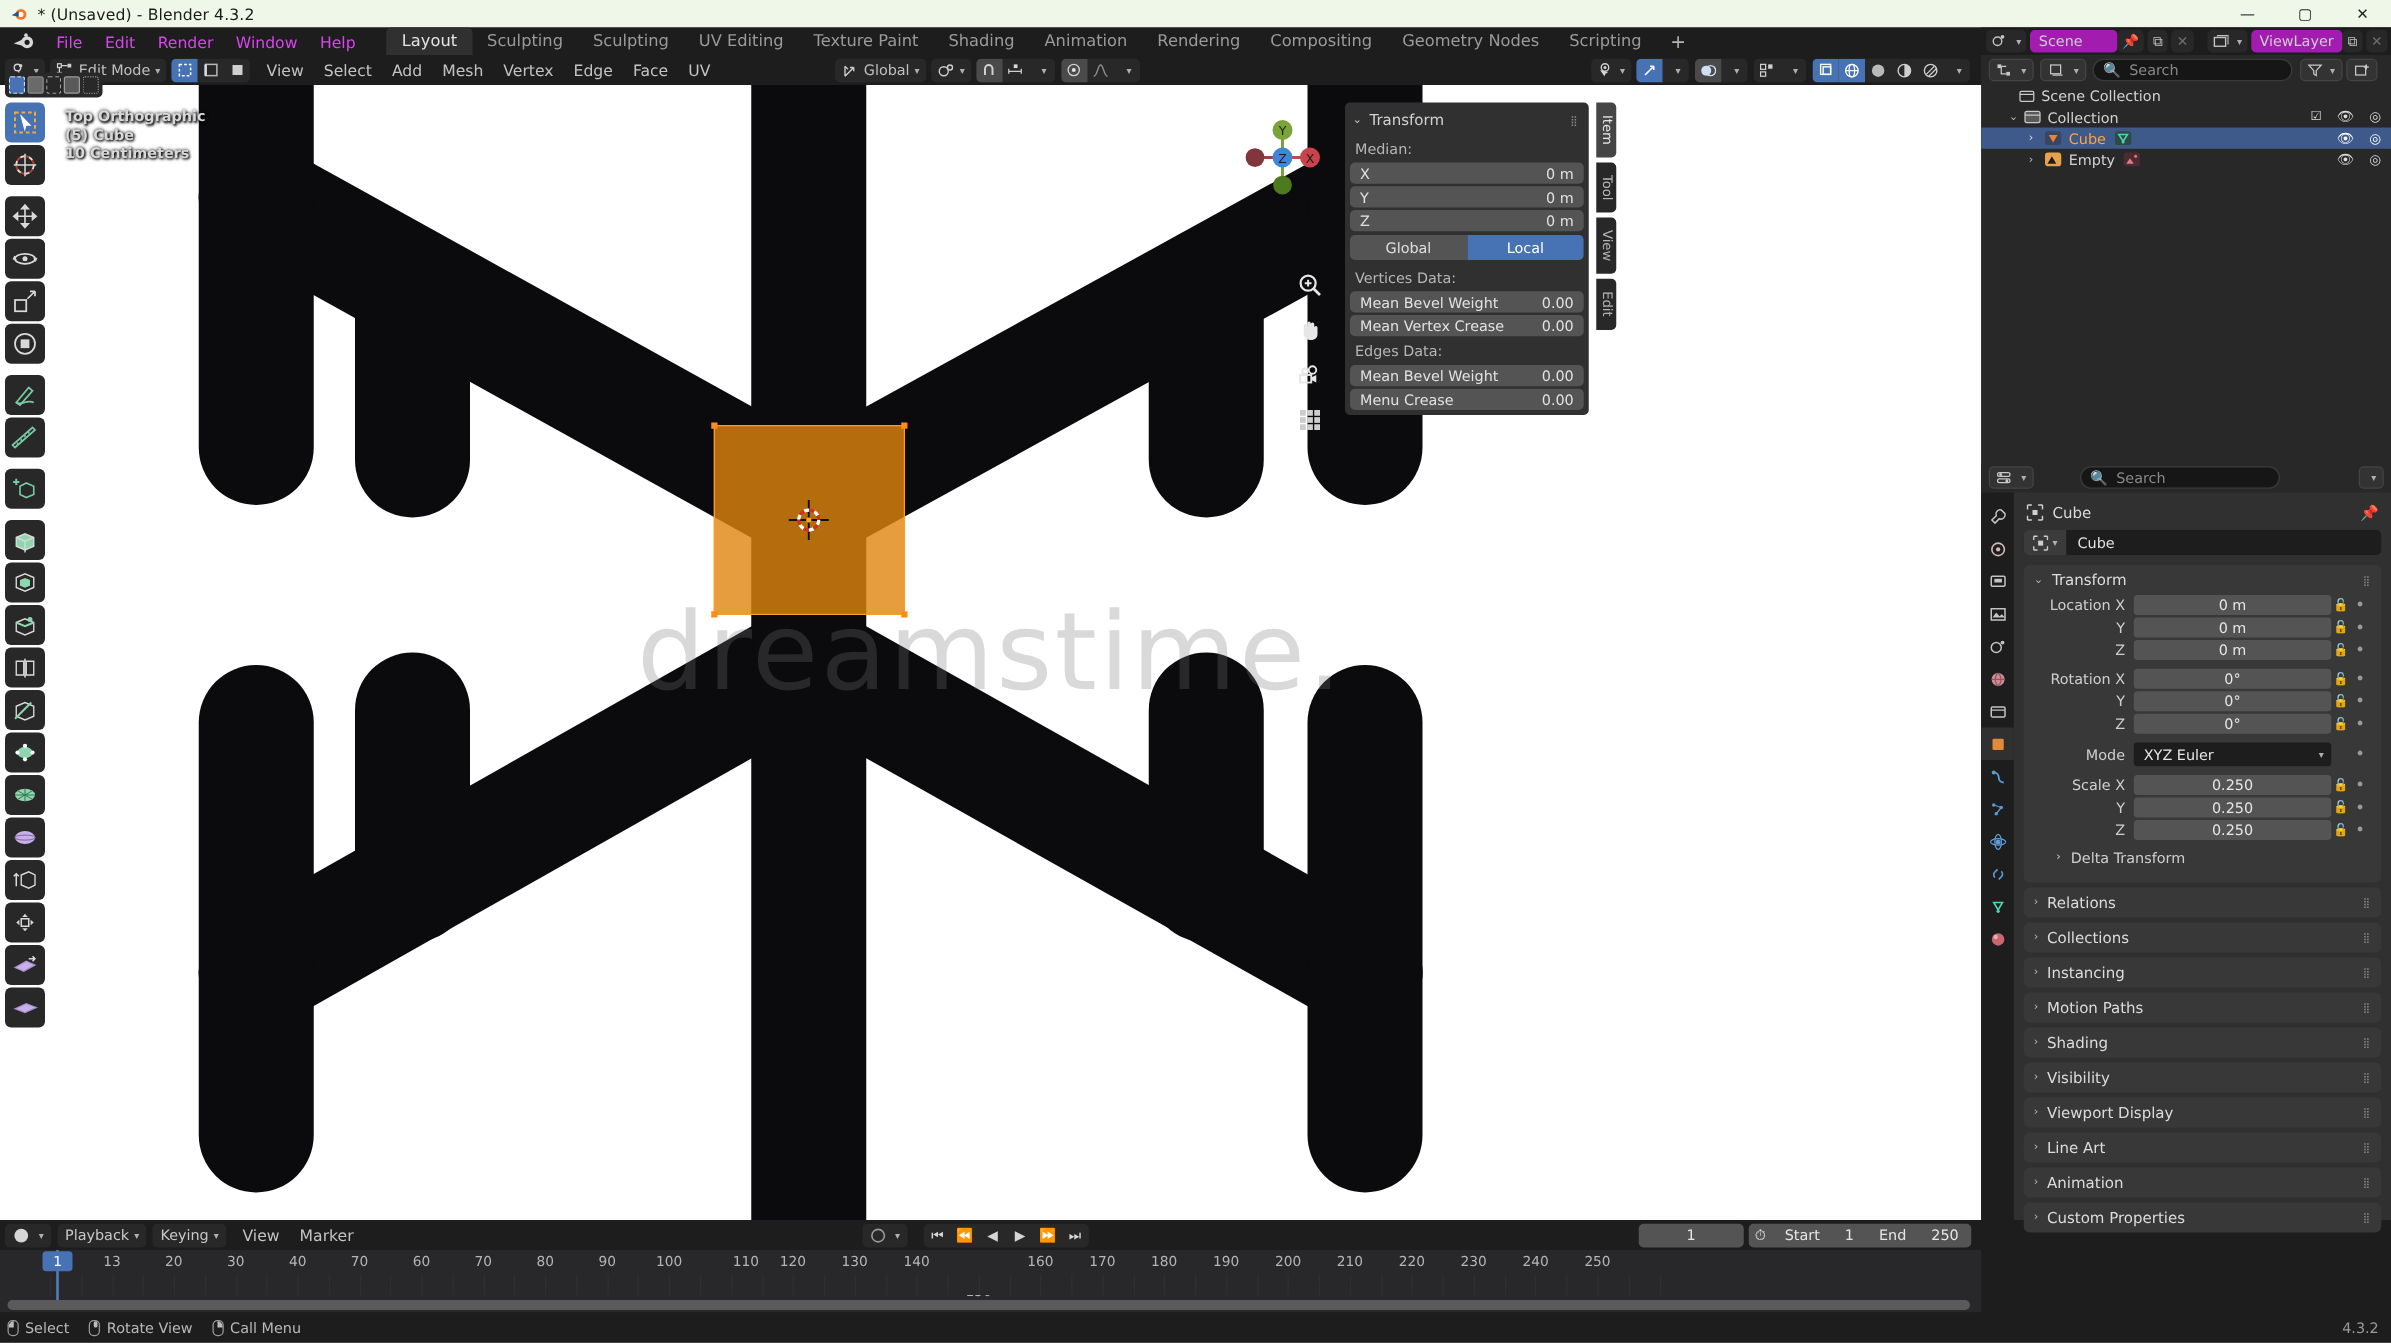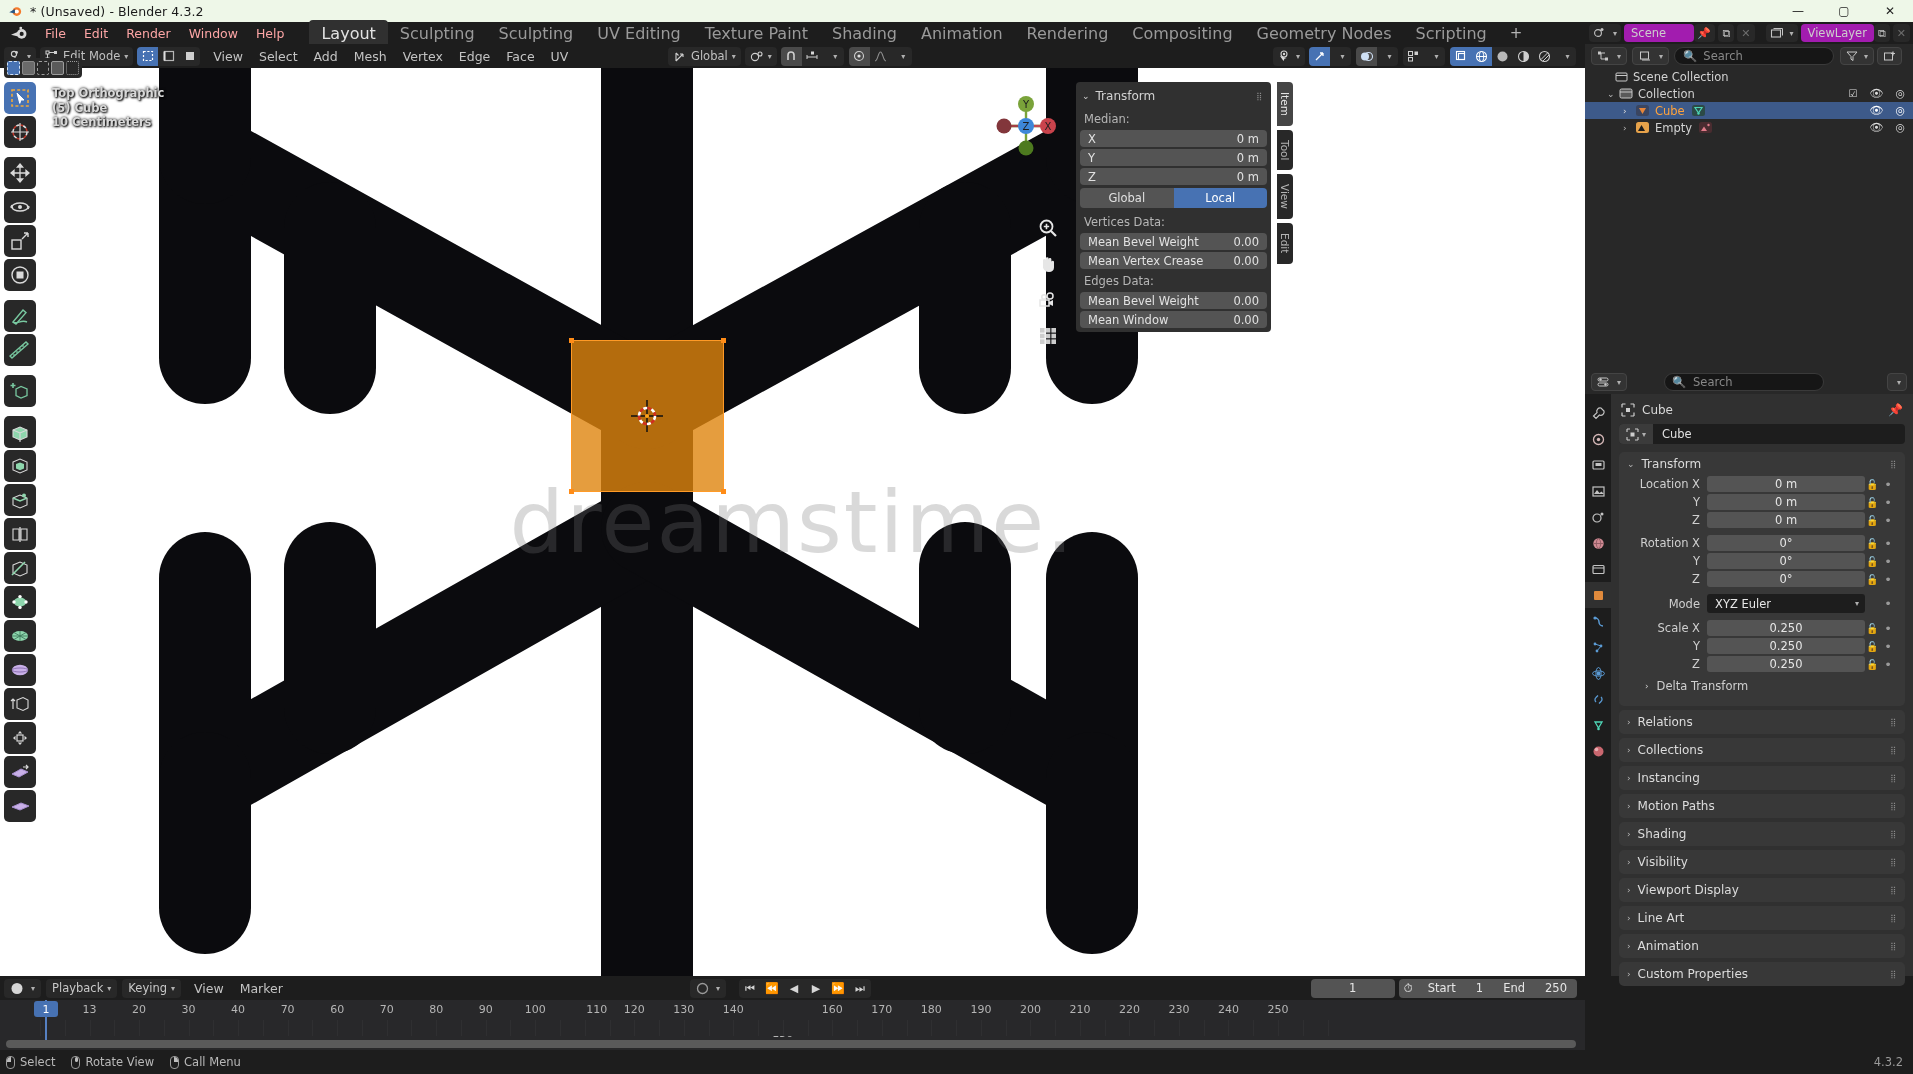--- a/index.html
+++ b/index.html
@@ -13,24 +13,24 @@
   #titlebar .bl-logo{ width:15px; height:15px; margin-right:7px; flex:none; }
   #titlebar .ttxt{ font-size:12.5px; color:#1b1b1b; letter-spacing:.1px; }
   #winbtns{ position:absolute; right:0; top:0; height:22px; display:flex; }
   #winbtns div{ width:46px; height:22px; display:flex; align-items:center;
     justify-content:center; color:#222; font-size:12px; }
 
   
   #topbar{ position:absolute; left:0; top:22px; width:1913px; height:22px;
     background:#1d1d1d; display:flex; align-items:center; }
   #topbar .blicon{ width:22px; height:16px; margin:0 6px 0 8px; flex:none; }
-  .menu-item{ font-size:12.5px; color:#fca5a5; padding:3px 9px; border-radius:3px;
+  .menu-item{ font-size:12.5px; color:#d946ef; padding:3px 9px; border-radius:3px;
     white-space:nowrap; }
   .ws-tabs{ display:flex; align-items:center; margin-left:16px; }
-  .ws-tab{ font-size:16px; color:#9a9a9a; padding:4px 12px; border-radius:4px 4px 0 0;
+  .ws-tab{ font-size:13px; color:#9a9a9a; padding:4px 12px; border-radius:4px 4px 0 0;
     white-space:nowrap; }
   .ws-tab.active{ background:#303030; color:#e3e3e3; }
   .ws-plus{ color:#b4b4b4; font-size:15px; padding:0 11px; }
 
   
   #vpheader{ position:absolute; left:0; top:44px; width:1585px; height:24px;
     background:#1d1d1d; display:flex; align-items:center; padding-left:4px; }
   .hdr-btn{ height:19px; display:flex; align-items:center; background:#282828;
     border-radius:4px; padding:0 5px; color:#c0c0c0; font-size:11.5px; margin-right:4px; }
   .hdr-grp{ display:flex; align-items:center; background:#282828; border-radius:4px;
@@ -573,21 +573,21 @@
     <div class="np-row">
       <span>Mean Vertex Crease</span>
       <span>0.00</span>
     </div>
     <div class="np-label">Edges Data:</div>
     <div class="np-row">
       <span>Mean Bevel Weight</span>
       <span>0.00</span>
     </div>
     <div class="np-row" style="margin-bottom:0">
-      <span>Mean Window</span>
+      <span>Menu Crease</span>
       <span>0.00</span>
     </div>
   </div>
 
   <div id="nptabs">
     <div class="t on">Item</div>
     <div class="t">Tool</div>
     <div class="t">View</div>
     <div class="t">Edit</div>
   </div>

